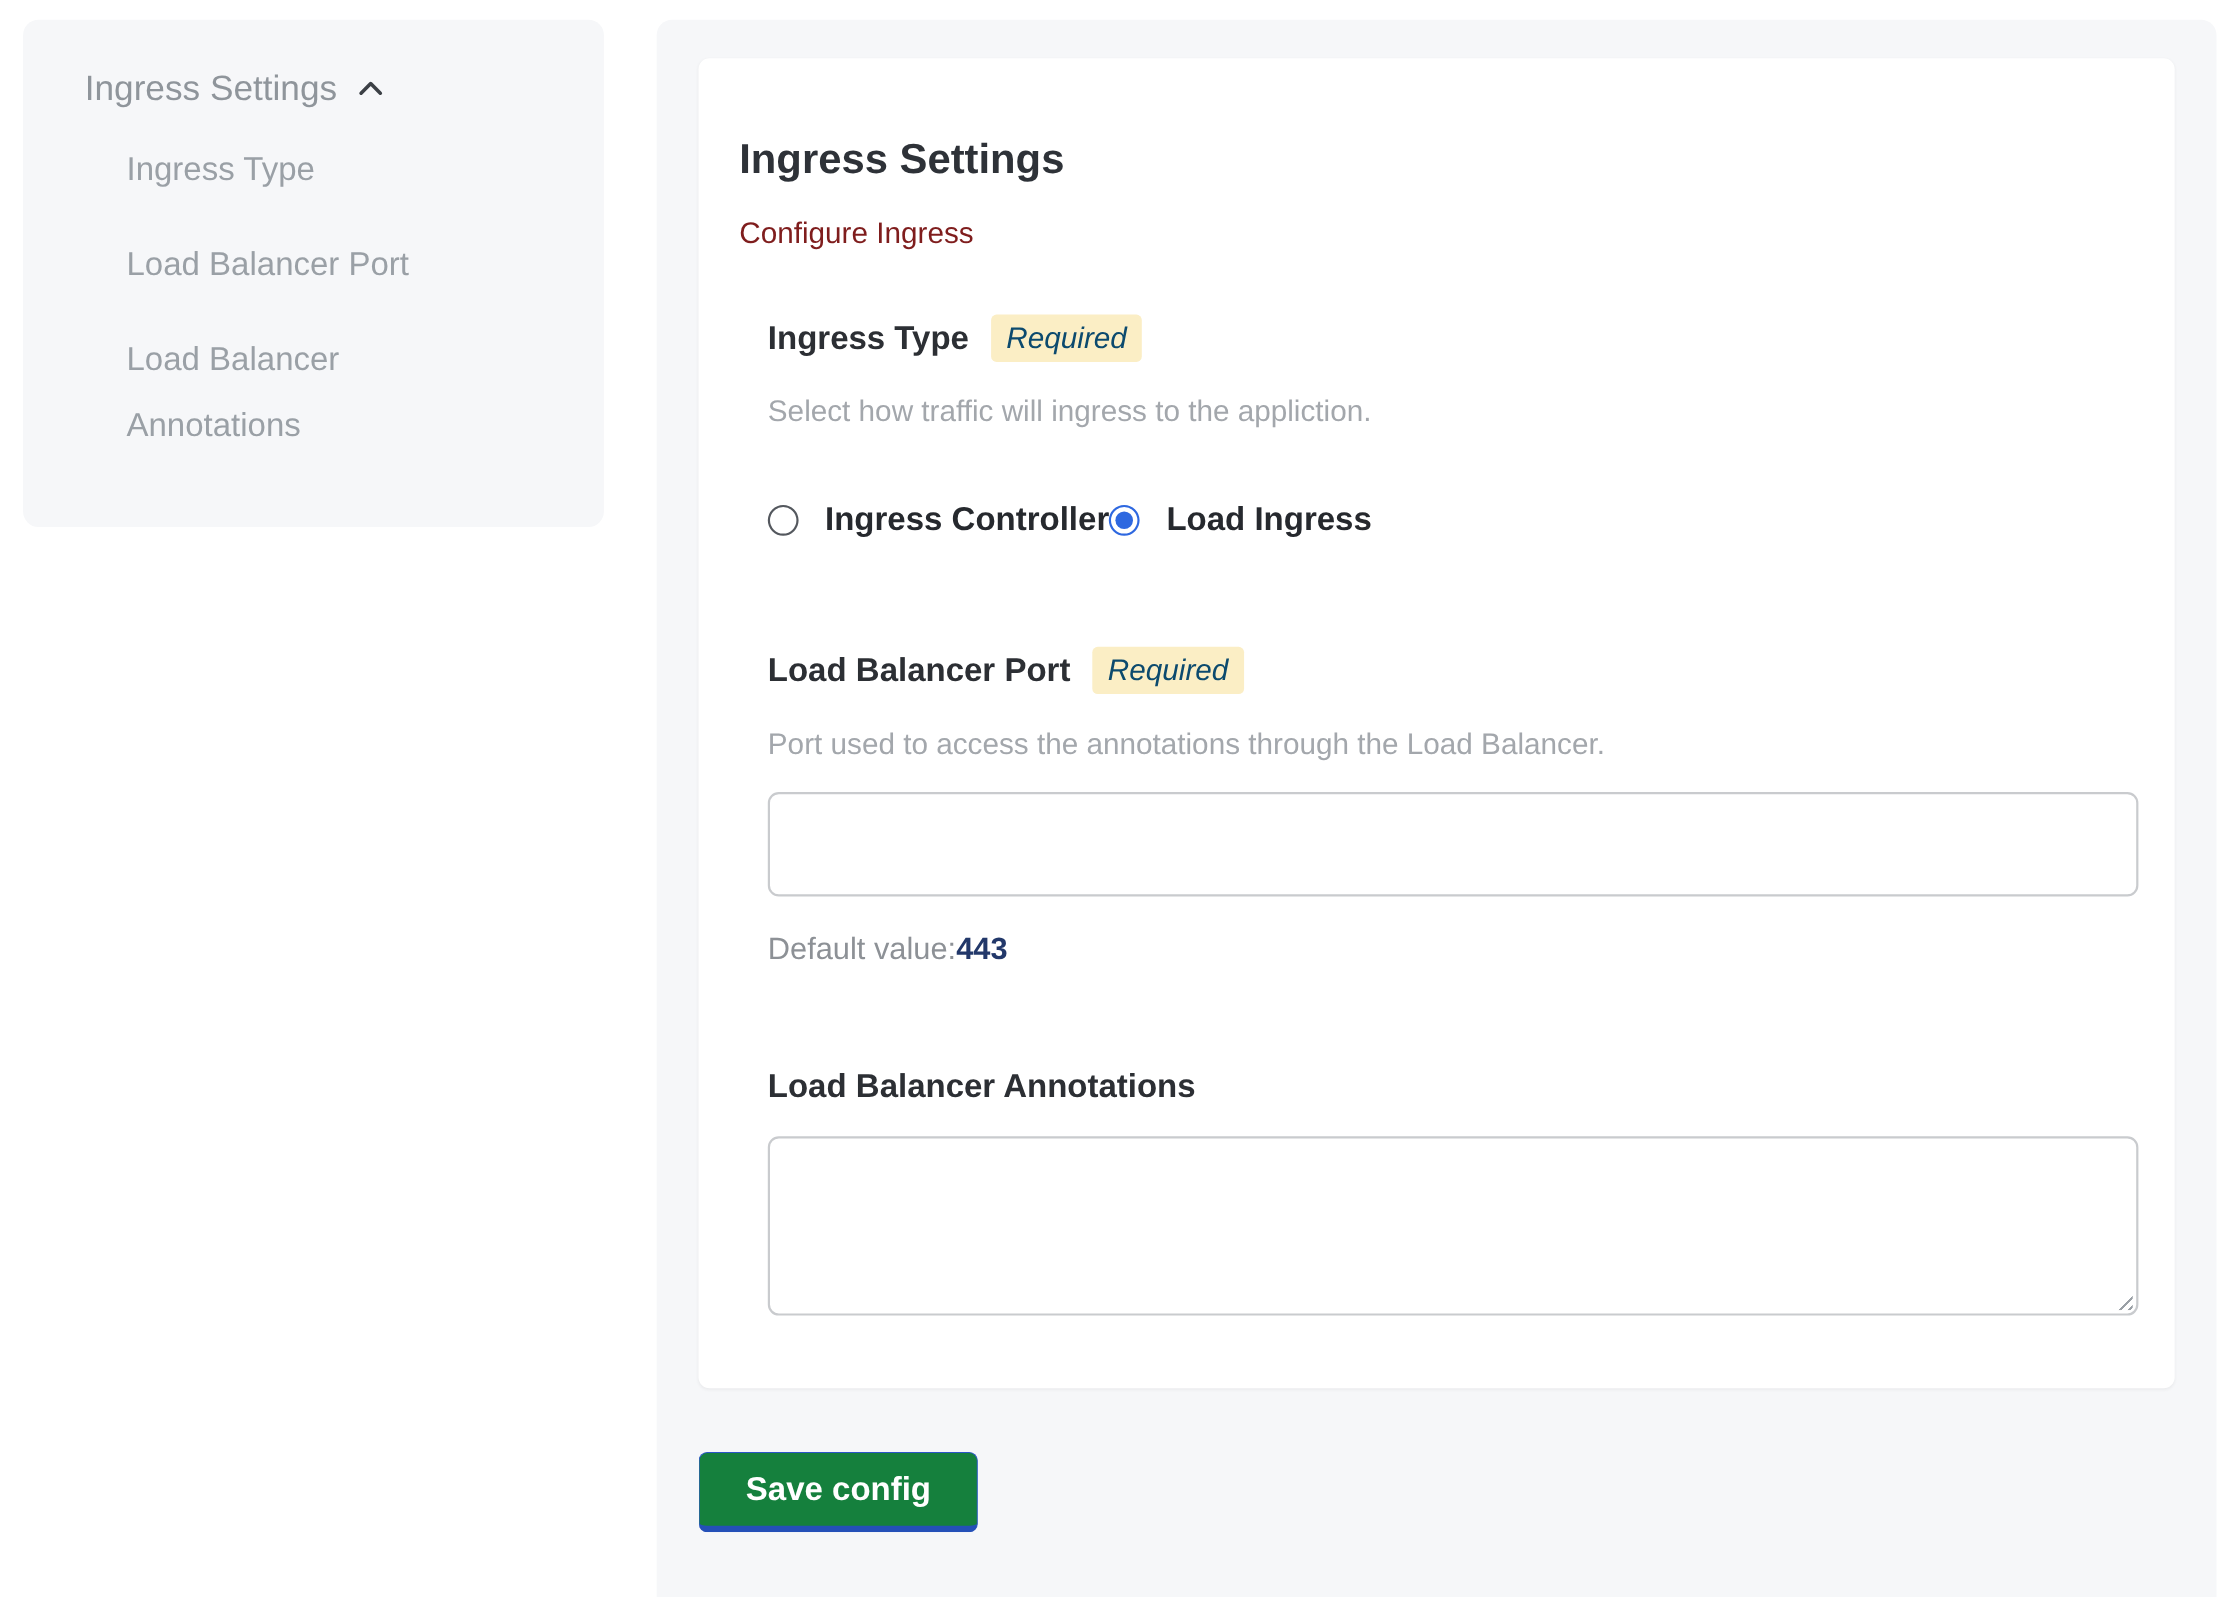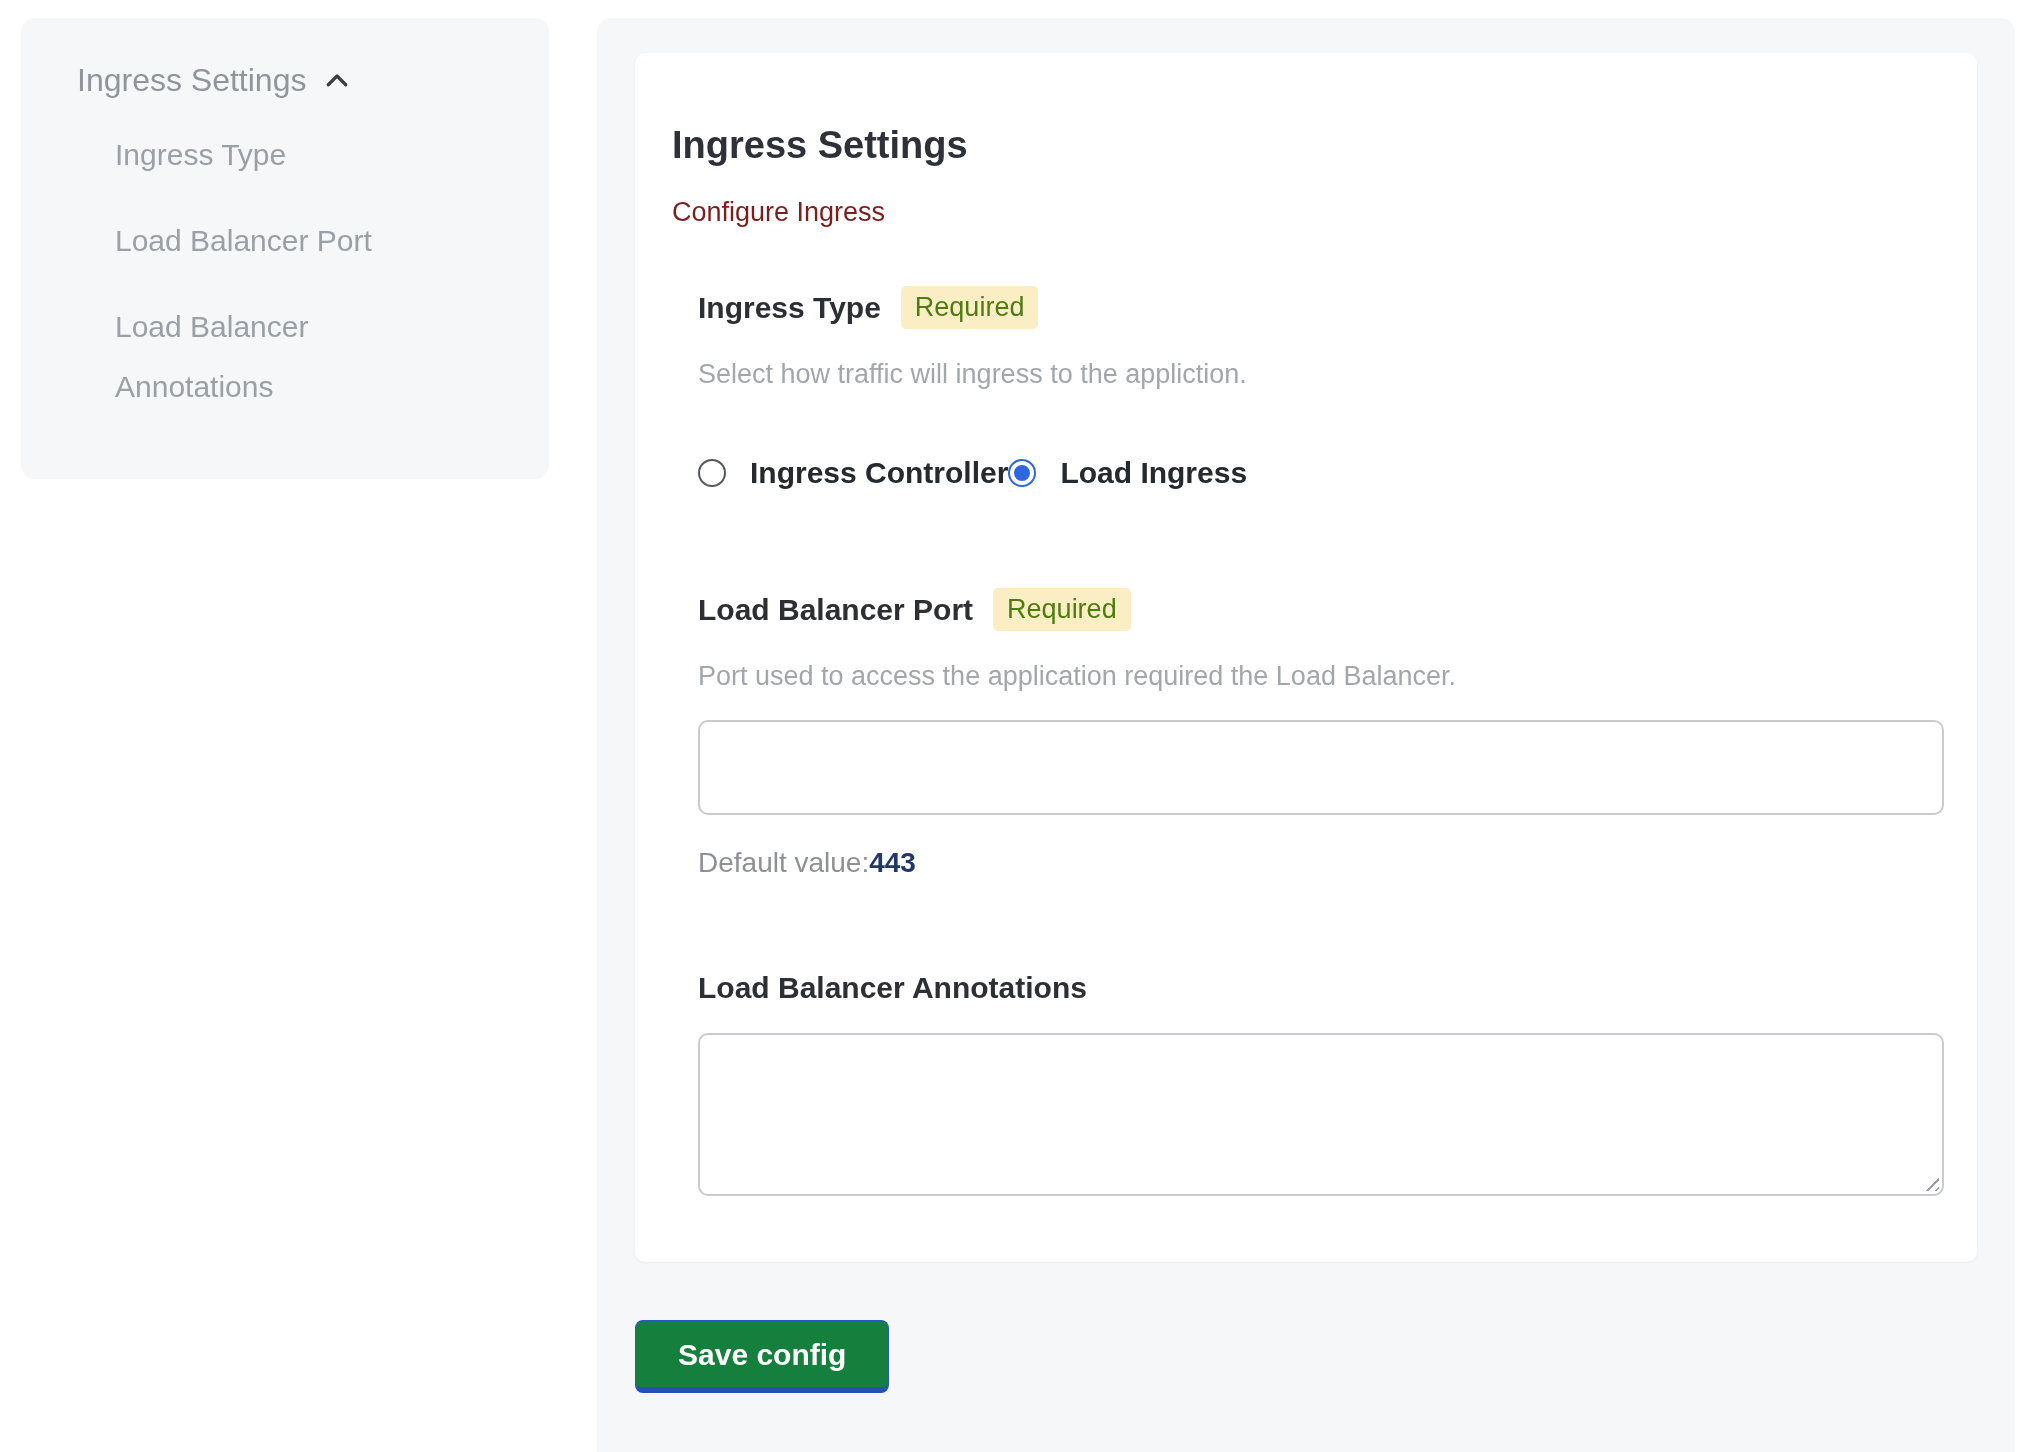--- a/index.html
+++ b/index.html
@@ -63,24 +63,25 @@
   }
   .sections { margin-left: 26px; margin-top: 58px; }
   .section-heading-row { display: flex; align-items: center; gap: 20px; }
   .section-heading {
     font-size: 30px;
     font-weight: bold;
     color: #2c2f34;
   }
   .required-badge {
     background: #fbeec5;
-    color: #4d7c0f;
+    color: #0c4a6e;
     font-size: 27px;
     padding: 6px 14px;
     border-radius: 5px;
+    font-style: italic;
   }
   .help-text {
     margin-top: 30px;
     font-size: 27px;
     color: #a3a7ac;
   }
   
   .radio-row { display: flex; align-items: center; margin-top: 66px; }
   .radio-option { display: flex; align-items: center; gap: 24px; cursor: pointer; }
   .radio-circle {
@@ -201,21 +202,21 @@
             <span class="radio-label">Load Ingress</span>
           </label>
         </div>
       </div>
 
       <div class="section section-port">
         <div class="section-heading-row">
           <span class="section-heading">Load Balancer Port</span>
           <span class="required-badge">Required</span>
         </div>
-        <div class="help-text">Port used to access the application required the Load Balancer.</div>
+        <div class="help-text">Port used to access the annotations through the Load Balancer.</div>
         <input class="text-input" type="text" value="" style="">
         <div class="default-row">
           <span>Default value:</span><span class="default-value">443</span>
         </div>
       </div>
 
       <div class="section section-annotations">
         <div class="section-heading-row">
           <span class="section-heading">Load Balancer Annotations</span>
         </div>

